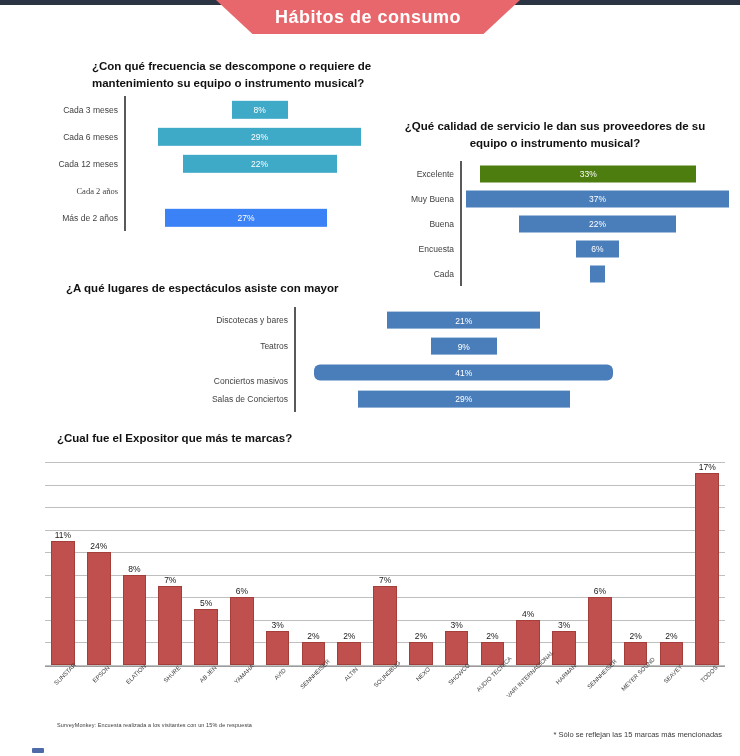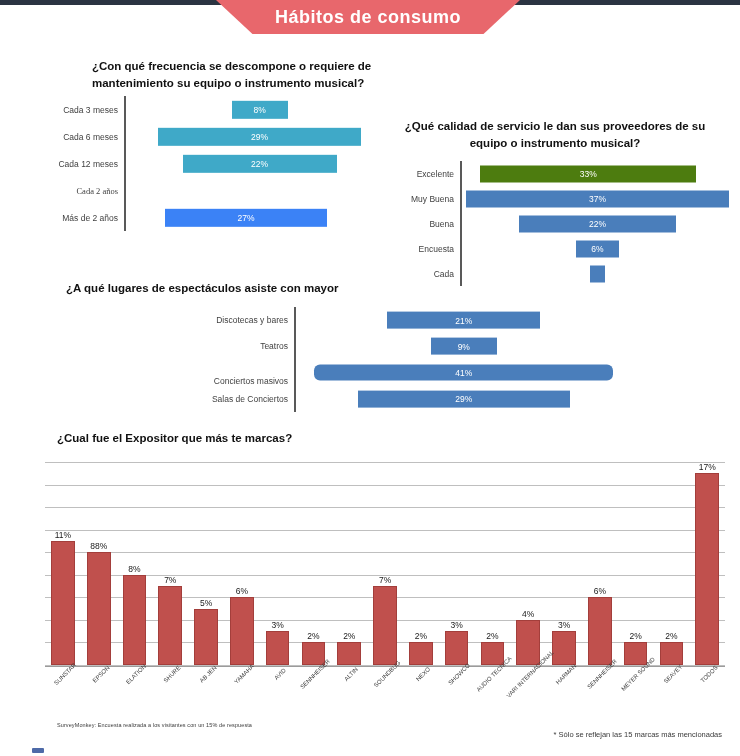--- a/index.html
+++ b/index.html
@@ -272,21 +272,21 @@
       <div class="gridline" style="top: 66.6667%;"></div>
       <div class="gridline" style="top: 77.7778%;"></div>
       <div class="gridline" style="top: 88.8889%;"></div>
       <div class="gridline" style="top: 100%;"></div>
       <div class="col-wrap">
         <div class="col-slot">
           <div class="col-val">11%</div>
           <div class="col-bar" style="background: rgb(192, 80, 77); height: 61.1111%;"></div>
         </div>
         <div class="col-slot">
-          <div class="col-val">88%</div>
+          <div class="col-val">24%</div>
           <div class="col-bar" style="background: rgb(192, 80, 77); height: 55.5556%;"></div>
         </div>
         <div class="col-slot">
           <div class="col-val">8%</div>
           <div class="col-bar" style="background: rgb(192, 80, 77); height: 44.4444%;"></div>
         </div>
         <div class="col-slot">
           <div class="col-val">7%</div>
           <div class="col-bar" style="background: rgb(192, 80, 77); height: 38.8889%;"></div>
         </div>

